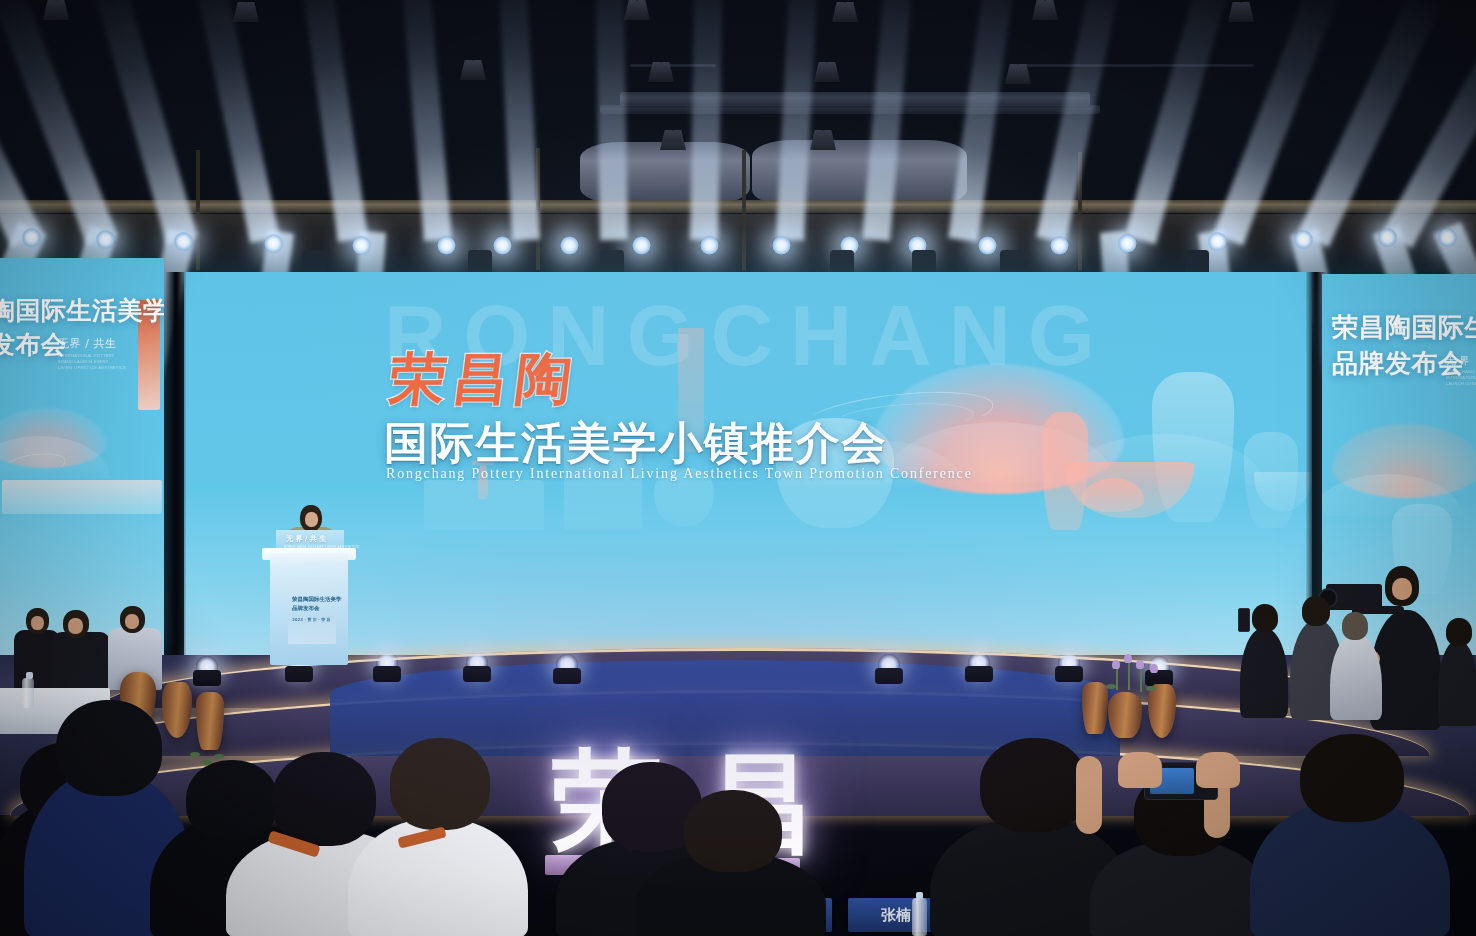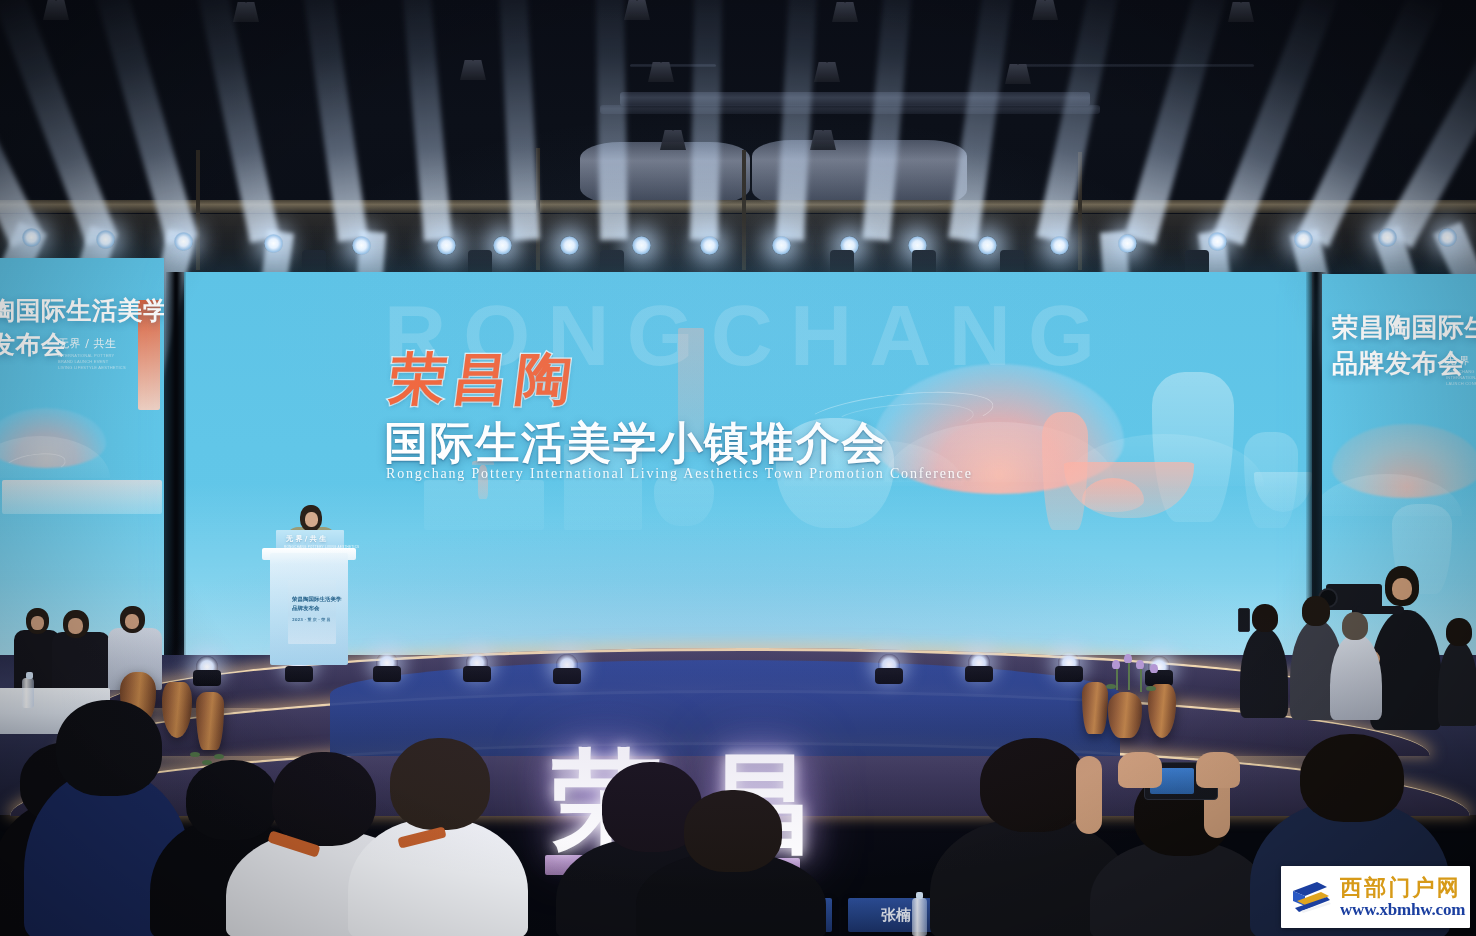--- a/index.html
+++ b/index.html
@@ -652,29 +652,14 @@
   <div class="p-body" style="left:1076px;top:756px;width:26px;height:78px;background:#c99a77;border-radius:13px;"></div>
   <div class="p-body" style="left:1204px;top:762px;width:26px;height:76px;background:#c99a77;border-radius:13px;"></div>
   <div class="phone" style="left:1144px;top:762px;width:74px;height:38px;border-radius:4px;"></div>
   <div class="phone-scr" style="left:1150px;top:768px;width:44px;height:26px;border-radius:2px;"></div>
   <div class="p-body" style="left:1118px;top:752px;width:44px;height:36px;background:#d0a07c;border-radius:40% 40% 20% 20%;"></div>
   <div class="p-body" style="left:1196px;top:752px;width:44px;height:36px;background:#d0a07c;border-radius:40% 40% 20% 20%;"></div>
 
   <div class="haze"></div>
   <div class="vignette"></div>
 
-  <div class="watermark">
-    <div class="wm-mark">
-      <svg viewBox="0 0 46 44" width="46" height="44" aria-hidden="true">
-        <path d="M6 16 L30 7 L40 12 L18 21 Z" fill="#1b3fa0"></path>
-        <path d="M6 16 L18 21 L18 31 L6 26 Z" fill="#2a59c4"></path>
-        <path d="M10 26 L34 17 L42 21 L20 31 Z" fill="#e0a520"></path>
-        <path d="M8 33 L40 22 L43 25 L12 37 Z" fill="#1b3fa0"></path>
-        <path d="M14 36 L42 27 L44 29 L16 38 Z" fill="#f0f2f6"></path>
-      </svg>
-    </div>
-    <div class="wm-texts">
-      <div class="wm-cn">西部门户网</div>
-      <div class="wm-url">www.xbmhw.com</div>
-    </div>
-  </div>
 
 </div>
 
 </body></html>

